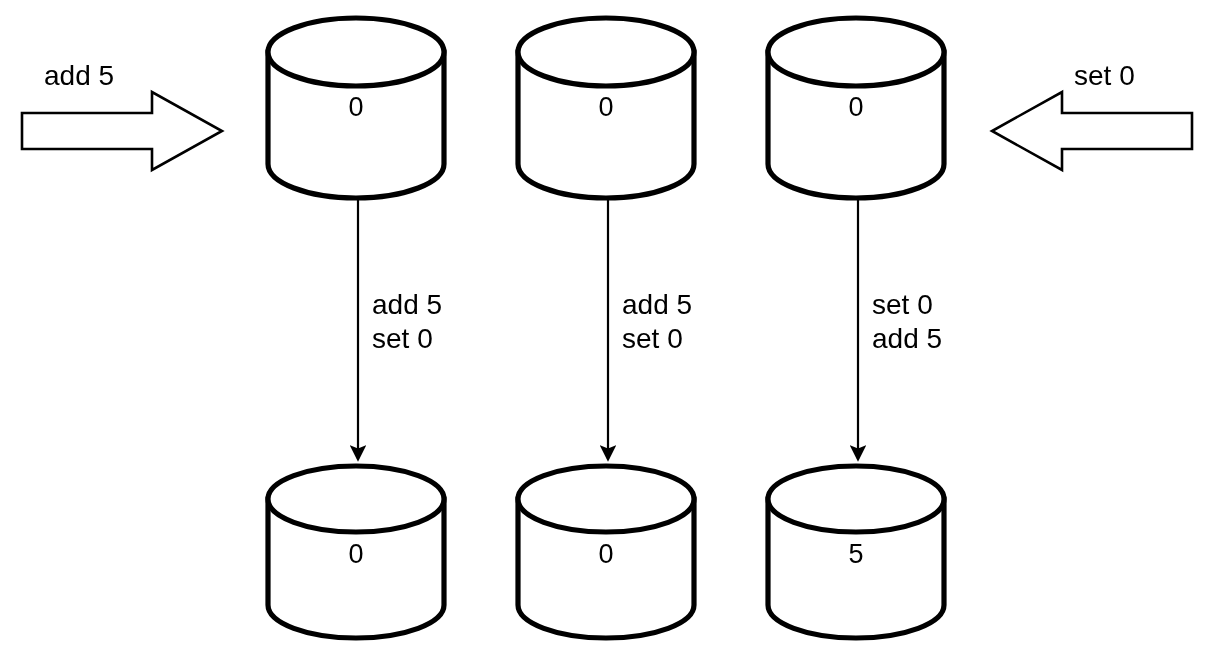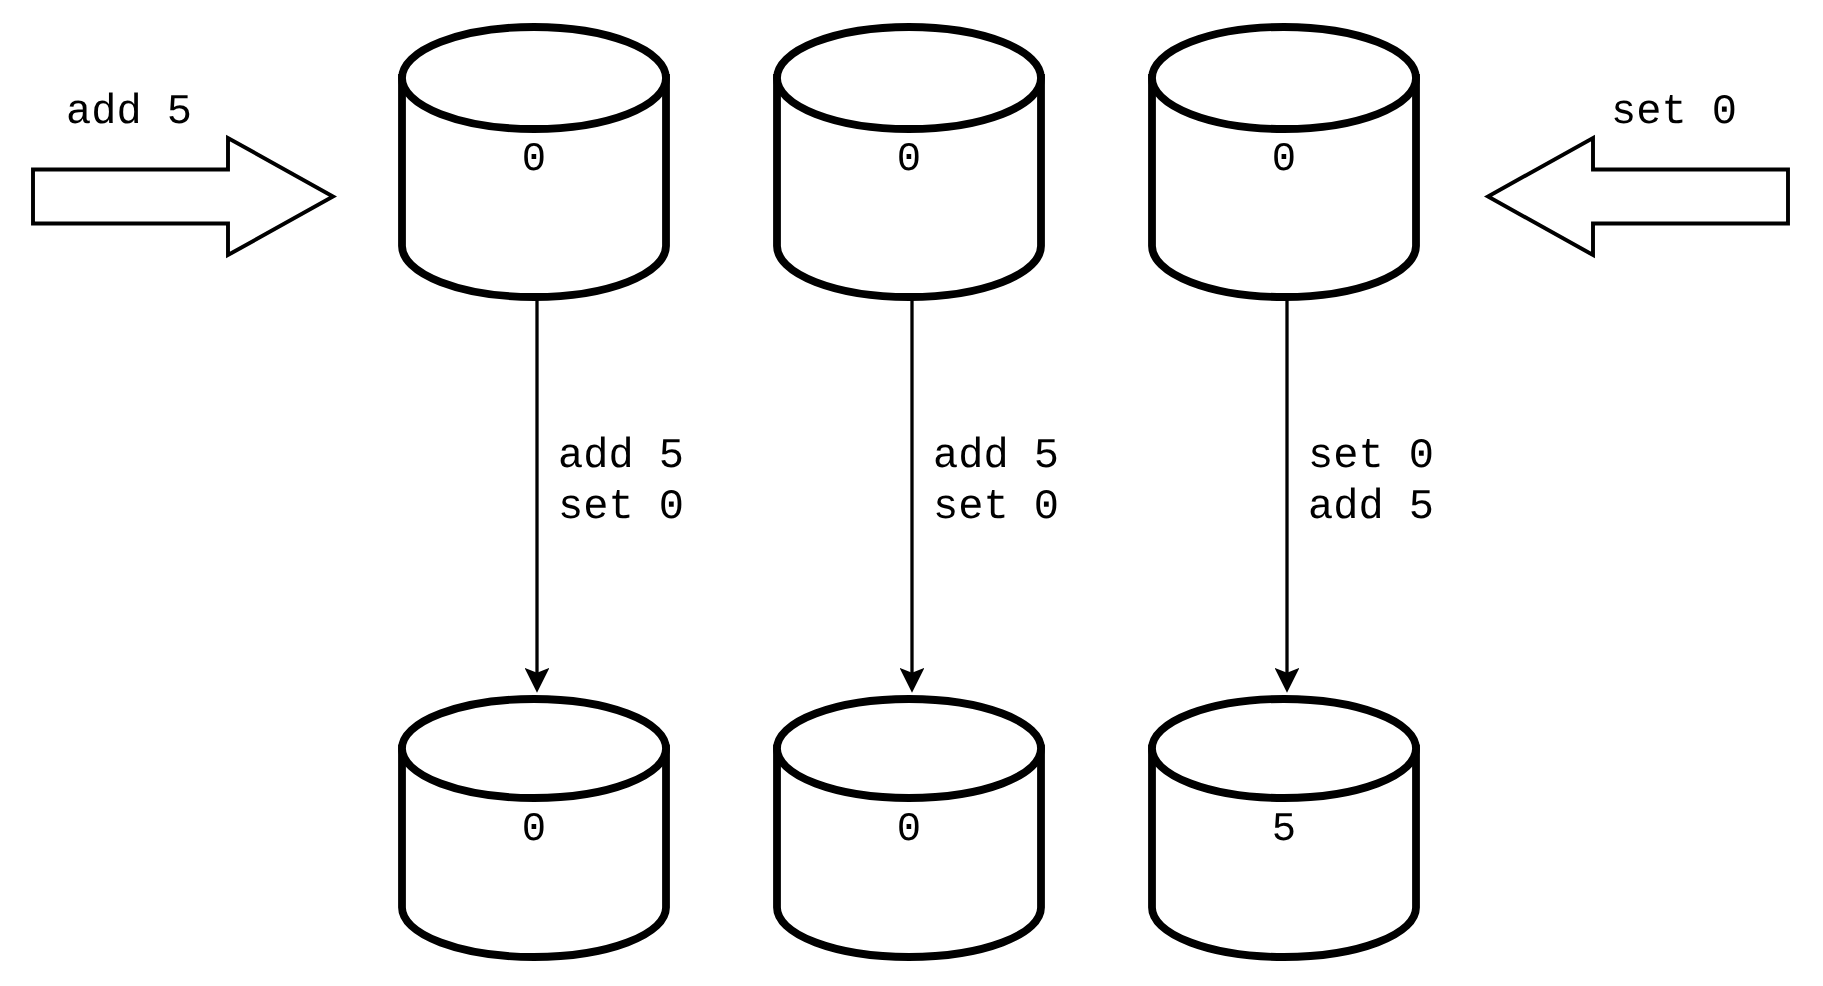--- a/index.html
+++ b/index.html
@@ -19,21 +19,21 @@
   }
   #canvas svg.layer {
     position: absolute;
     left: 0;
     top: 0;
     width: 1215px;
     height: 657px;
   }
   .txt {
     position: absolute;
-    font-family: Liberation Mono, monospace;
+    font-family: Liberation Sans, sans-serif;
     color: #000000;
     white-space: pre;
     line-height: 1.15;
   }
   .op-label {
     font-size: 28px;
     text-align: left;
   }
   .db-value {
     font-size: 27px;

